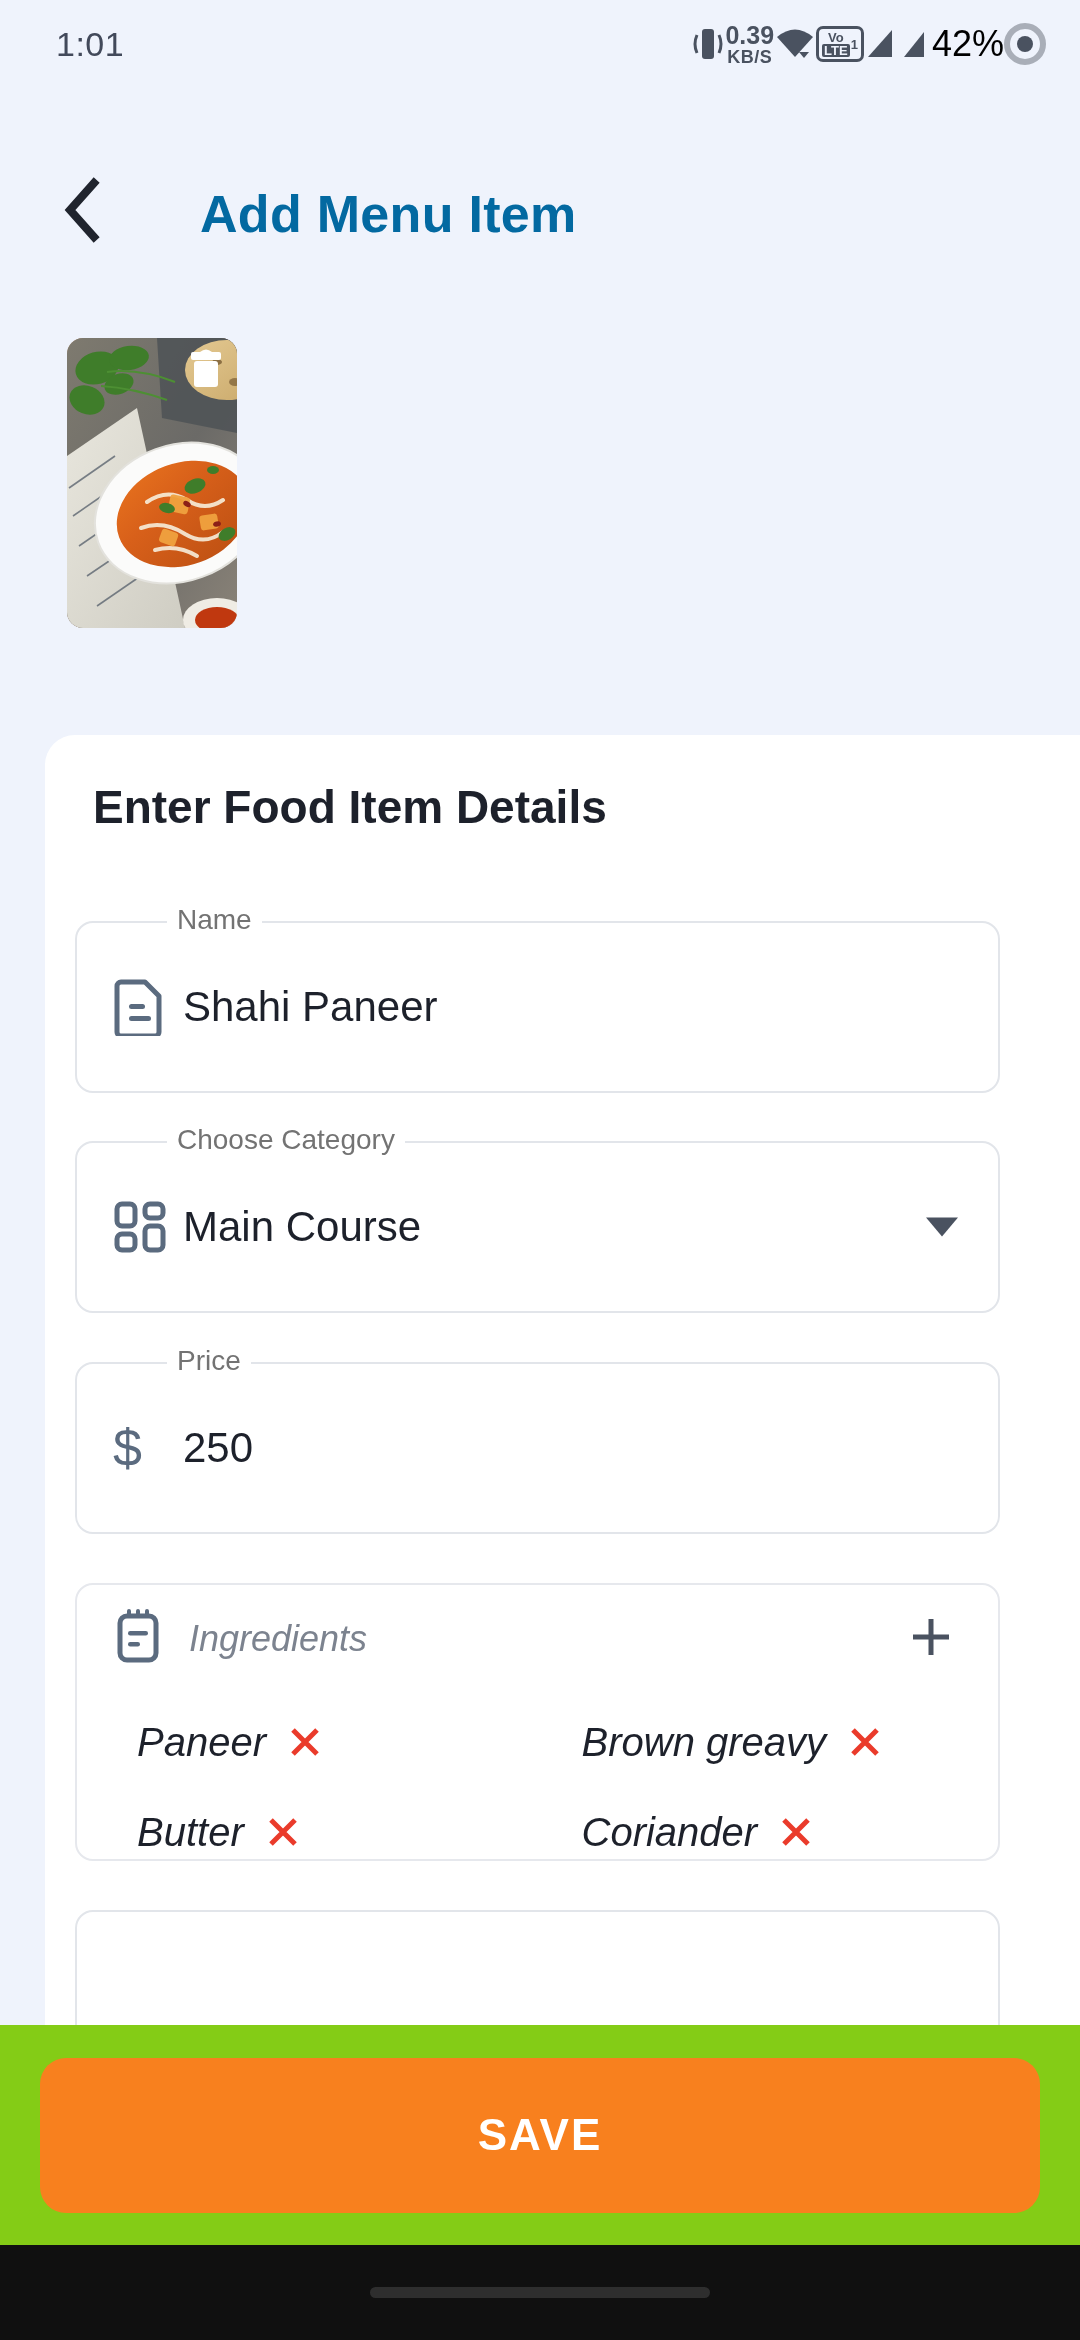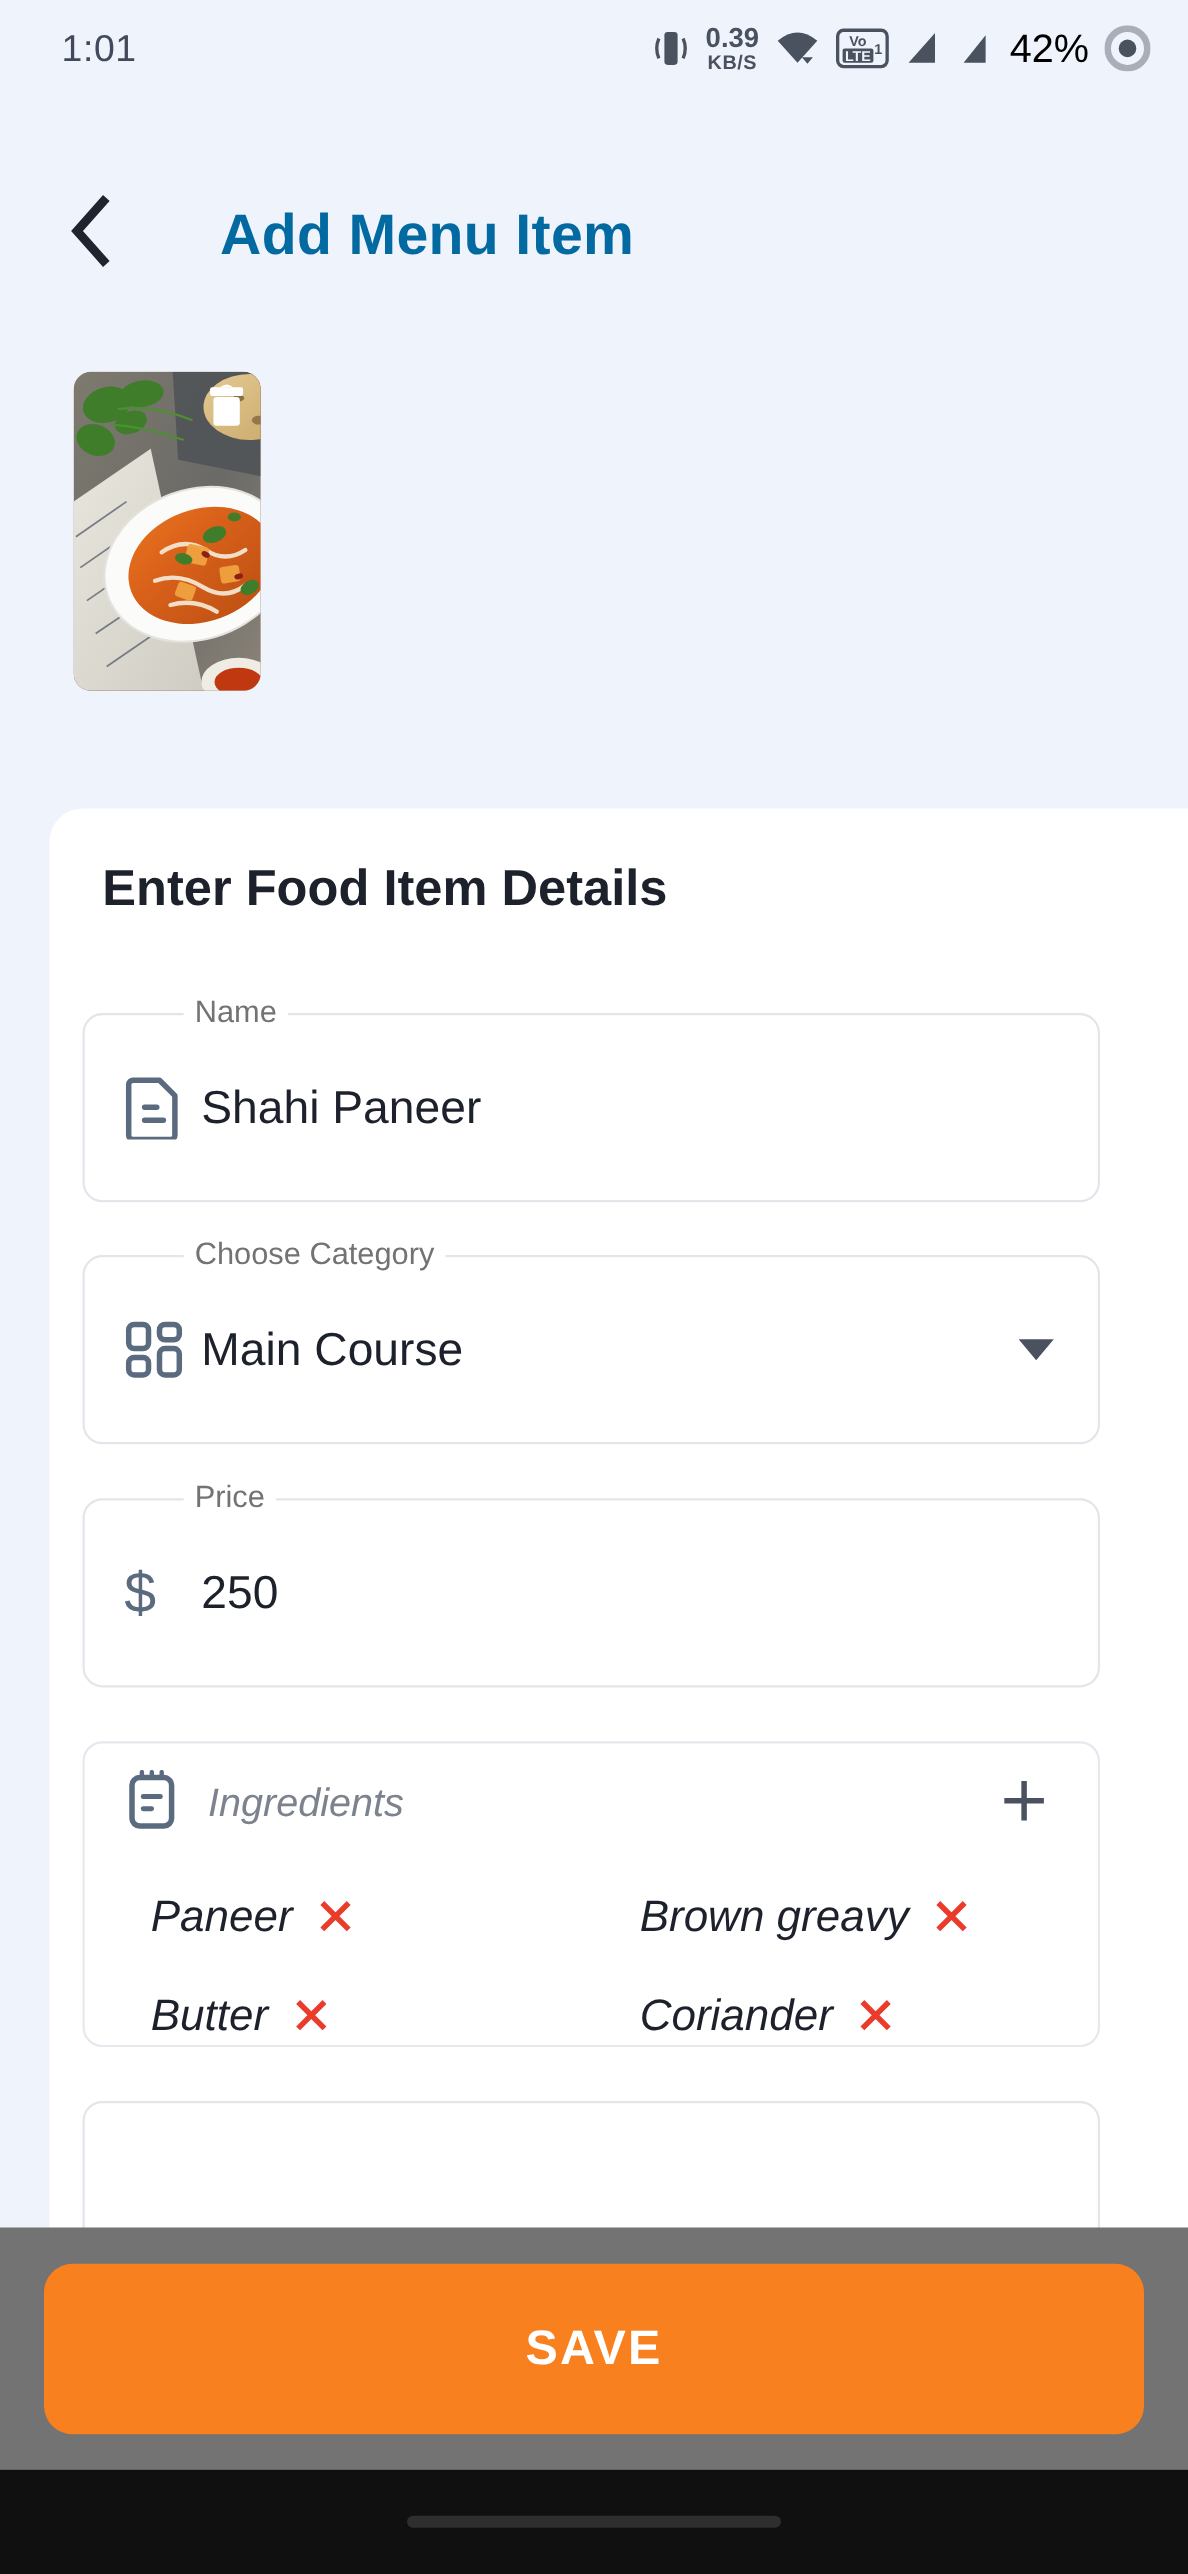--- a/index.html
+++ b/index.html
@@ -12,21 +12,21 @@
   #phone { position:relative; width:1080px; height:2340px; background:#eff3fc; }
 
   
   .statusbar {
     position:absolute; top:0; left:0; width:1080px; height:88px;
     display:flex; align-items:center; justify-content:space-between;
     padding:0 34px 0 56px;
     color:#4a5260;
   }
   .sb-time { font-size:34px; letter-spacing:.5px; color:#42495a; }
-  .sb-right { display:flex; align-items:center; gap:14px; }
+  .sb-right { display:flex; align-items:center; }
   .sb-icon { display:flex; align-items:center; }
   .sb-net { display:flex; flex-direction:column; align-items:center; line-height:1; }
   .sb-net .n1 { font-size:25px; font-weight:700; color:#4a5260; }
   .sb-net .n2 { font-size:18px; font-weight:700; color:#4a5260; letter-spacing:.5px; }
   .sb-volte {
     border:3px solid #4a5260; border-radius:7px;
     font-size:13px; font-weight:700; line-height:1.0;
     padding:2px 3px; display:flex; align-items:center; gap:1px;
     color:#4a5260;
   }
@@ -129,21 +129,21 @@
 
   
   #f-partial {
     top:1175px; height:172px;
     border:2px solid #e2e5ea; border-radius:18px;
   }
 
   
   .save-bar {
     position:absolute; left:0; bottom:95px; width:1080px; height:220px;
-    background:#737373;
+    background:#84cc16;
     display:flex; align-items:center; justify-content:center;
   }
   .save-btn {
     width:1000px; height:155px; margin:0 auto;
     background:#f8801e; border-radius:26px; border:none;
     color:#ffffff; font-size:44px; font-weight:700; letter-spacing:2px;
     display:flex; align-items:center; justify-content:center;
     font-family:"Liberation Sans", sans-serif;
   }
 

